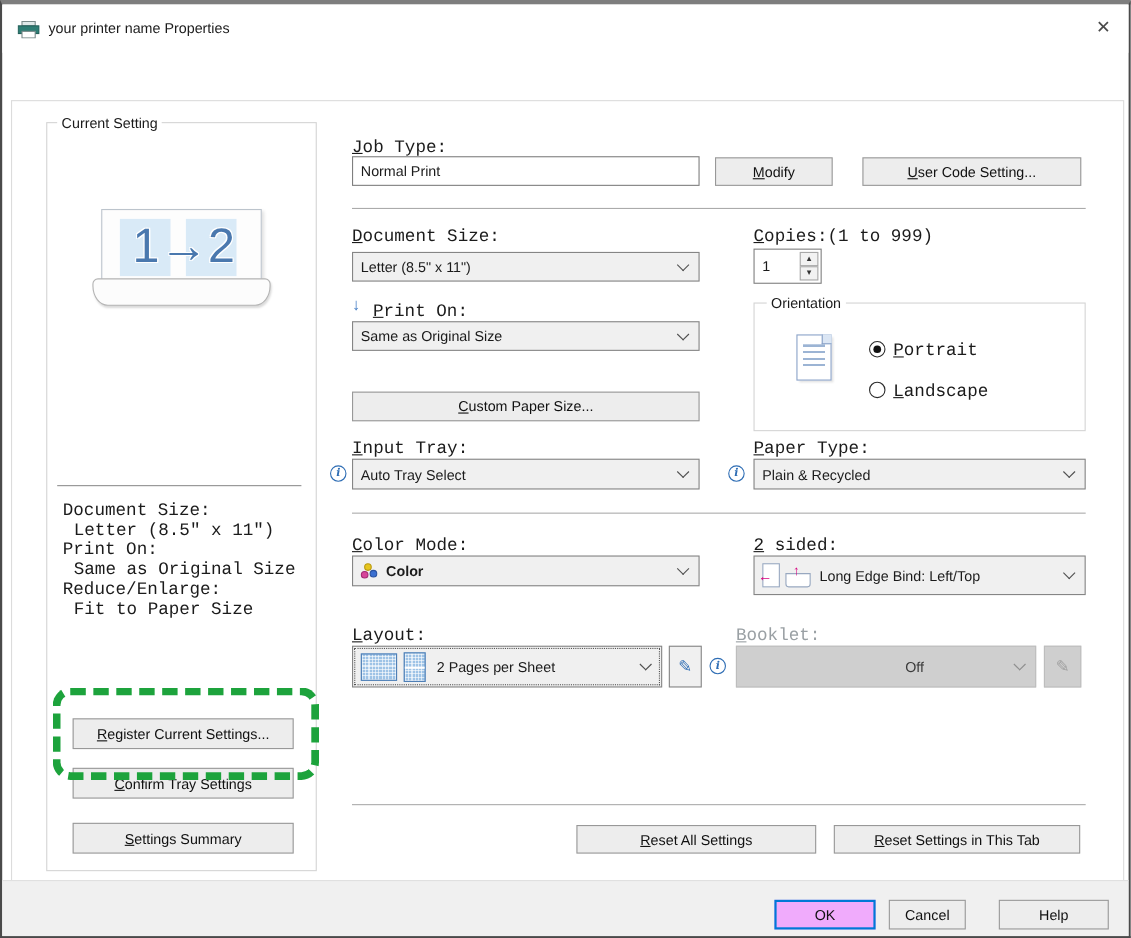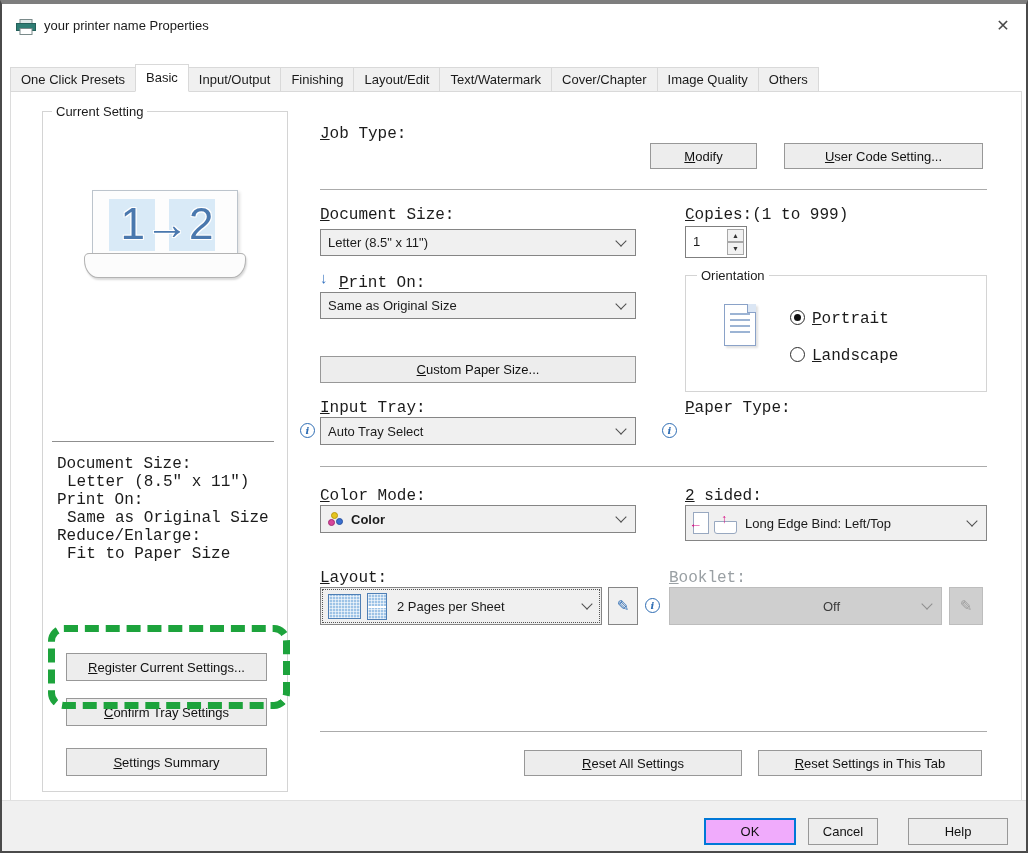--- a/index.html
+++ b/index.html
@@ -131,31 +131,20 @@
   <div class="titlebar">
     <svg class="printer-ic" viewBox="0 0 20 16">
       <rect x="4" y="0.5" width="12" height="4" fill="#dfe8e8" stroke="#7a8a8a"></rect>
       <rect x="0.5" y="4.5" width="19" height="7" fill="#2e7d74" stroke="#24605a"></rect>
       <rect x="4" y="9.5" width="12" height="6" fill="#ffffff" stroke="#7a8a8a"></rect>
     </svg>
     <span class="title-text">your printer name Properties</span>
     <span class="close-btn">✕</span>
   </div>
 
-  <div class="tabs">
-    <div class="tab">One Click Presets</div>
-    <div class="tab selected">Basic</div>
-    <div class="tab">Input/Output</div>
-    <div class="tab">Finishing</div>
-    <div class="tab">Layout/Edit</div>
-    <div class="tab">Text/Watermark</div>
-    <div class="tab">Cover/Chapter</div>
-    <div class="tab">Image Quality</div>
-    <div class="tab">Others</div>
-  </div>
 
   <div class="page"></div>
 
   <div class="group" style="left:40px; top:107px; width:246px; height:681px;"></div>
   <span class="group-legend" style="left:50px; top:100px;">Current Setting</span>
 
   <div class="pv-sheet">
     <div class="pv-page" style="left:16px;"></div>
     <div class="pv-page" style="left:76px;"></div>
   </div>
@@ -171,20 +160,23 @@
   <span class="lbl" style="left:55px; top:523px;">Reduce/Enlarge:</span>
   <span class="lbl" style="left:65px; top:541px;">Fit to Paper Size</span>
 
   <div class="btn" style="left:64px; top:649px; width:201px; height:28px;"><u>R</u>egister Current Settings...</div>
   <div class="btn" style="left:64px; top:694px; width:201px; height:28px;"><u>C</u>onfirm Tray Settings</div>
   <div class="btn" style="left:64px; top:744px; width:201px; height:28px;"><u>S</u>ettings Summary</div>
 
   <div class="hl-green"></div>
 
   <span class="lbl" style="left:318px; top:121px;"><u>J</u>ob Type:</span>
+  <div class="field" style="left:318px; top:138px; width:316px; height:27px;">
+    <span>Normal Print</span>
+  </div>
   <div class="btn" style="left:648px; top:139px; width:107px; height:26px;"><u>M</u>odify</div>
   <div class="btn" style="left:782px; top:139px; width:199px; height:26px;"><u>U</u>ser Code Setting...</div>
 
   <div class="divider" style="left:318px; top:185px; width:667px;"></div>
 
   <span class="lbl" style="left:318px; top:202px;"><u>D</u>ocument Size:</span>
   <div class="combo" style="left:318px; top:225px; width:316px; height:27px;">
     <span>Letter (8.5" x 11")</span>
     <span class="chev"></span>
   </div>
@@ -216,20 +208,24 @@
   <div class="btn" style="left:318px; top:352px; width:316px; height:27px;"><u>C</u>ustom Paper Size...</div>
 
   <span class="lbl" style="left:318px; top:395px;"><u>I</u>nput Tray:</span>
   <span class="info" style="left:298px; top:419px;">i</span>
   <div class="combo" style="left:318px; top:413px; width:316px; height:28px;">
     <span>Auto Tray Select</span>
     <span class="chev"></span>
   </div>
   <span class="lbl" style="left:683px; top:395px;"><u>P</u>aper Type:</span>
   <span class="info" style="left:660px; top:419px;">i</span>
+  <div class="combo" style="left:683px; top:413px; width:302px; height:28px;">
+    <span>Plain &amp; Recycled</span>
+    <span class="chev"></span>
+  </div>
 
   <div class="divider" style="left:318px; top:462px; width:667px;"></div>
 
   <span class="lbl" style="left:318px; top:483px;"><u>C</u>olor Mode:</span>
   <div class="combo" style="left:318px; top:501px; width:316px; height:28px;font-weight:bold;">
     <span class="dots">
       <i class="y"></i>
       <i class="m"></i>
       <i class="b"></i>
     </span>

